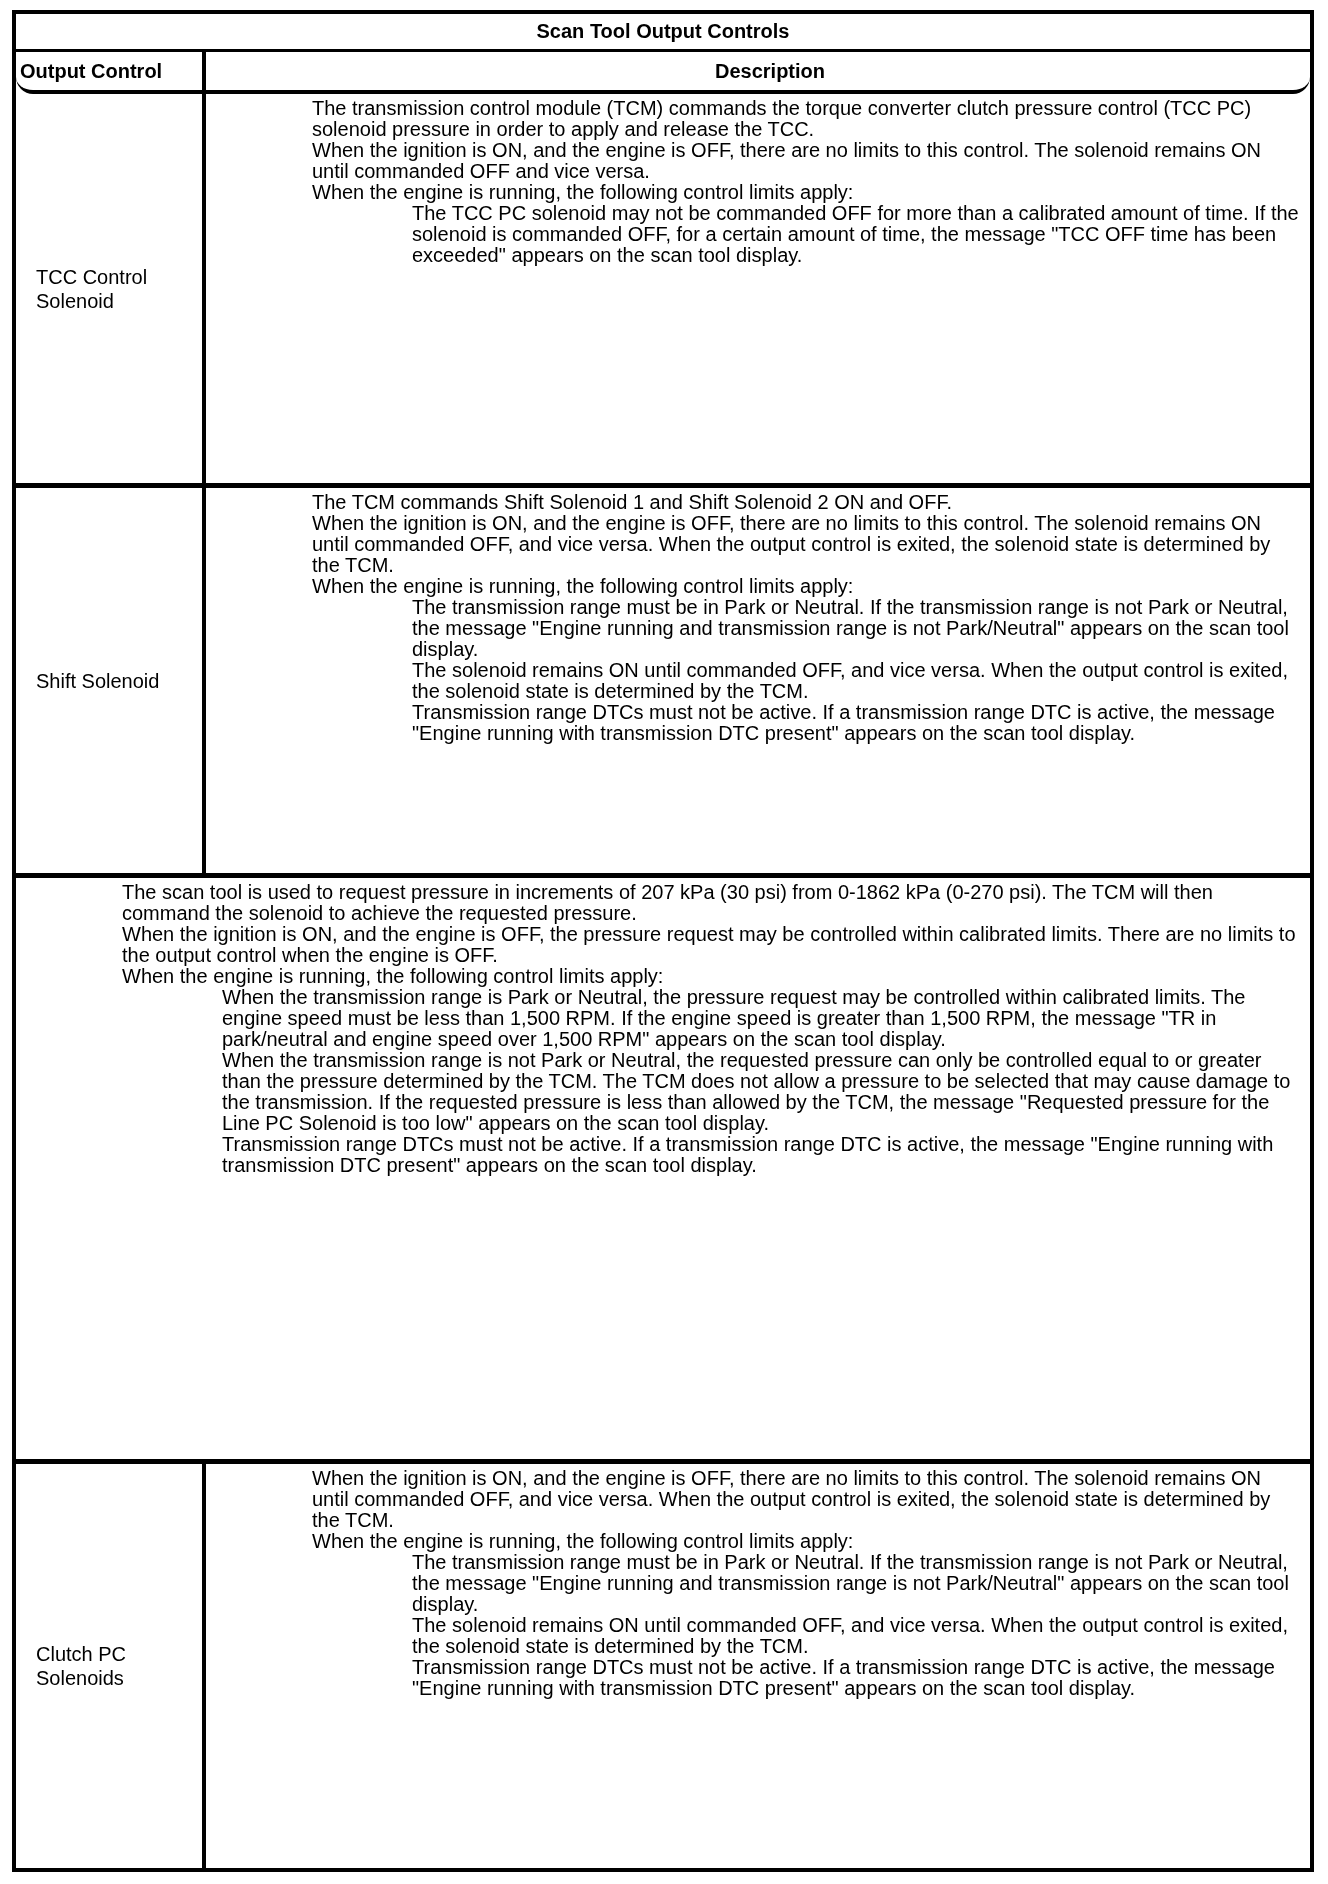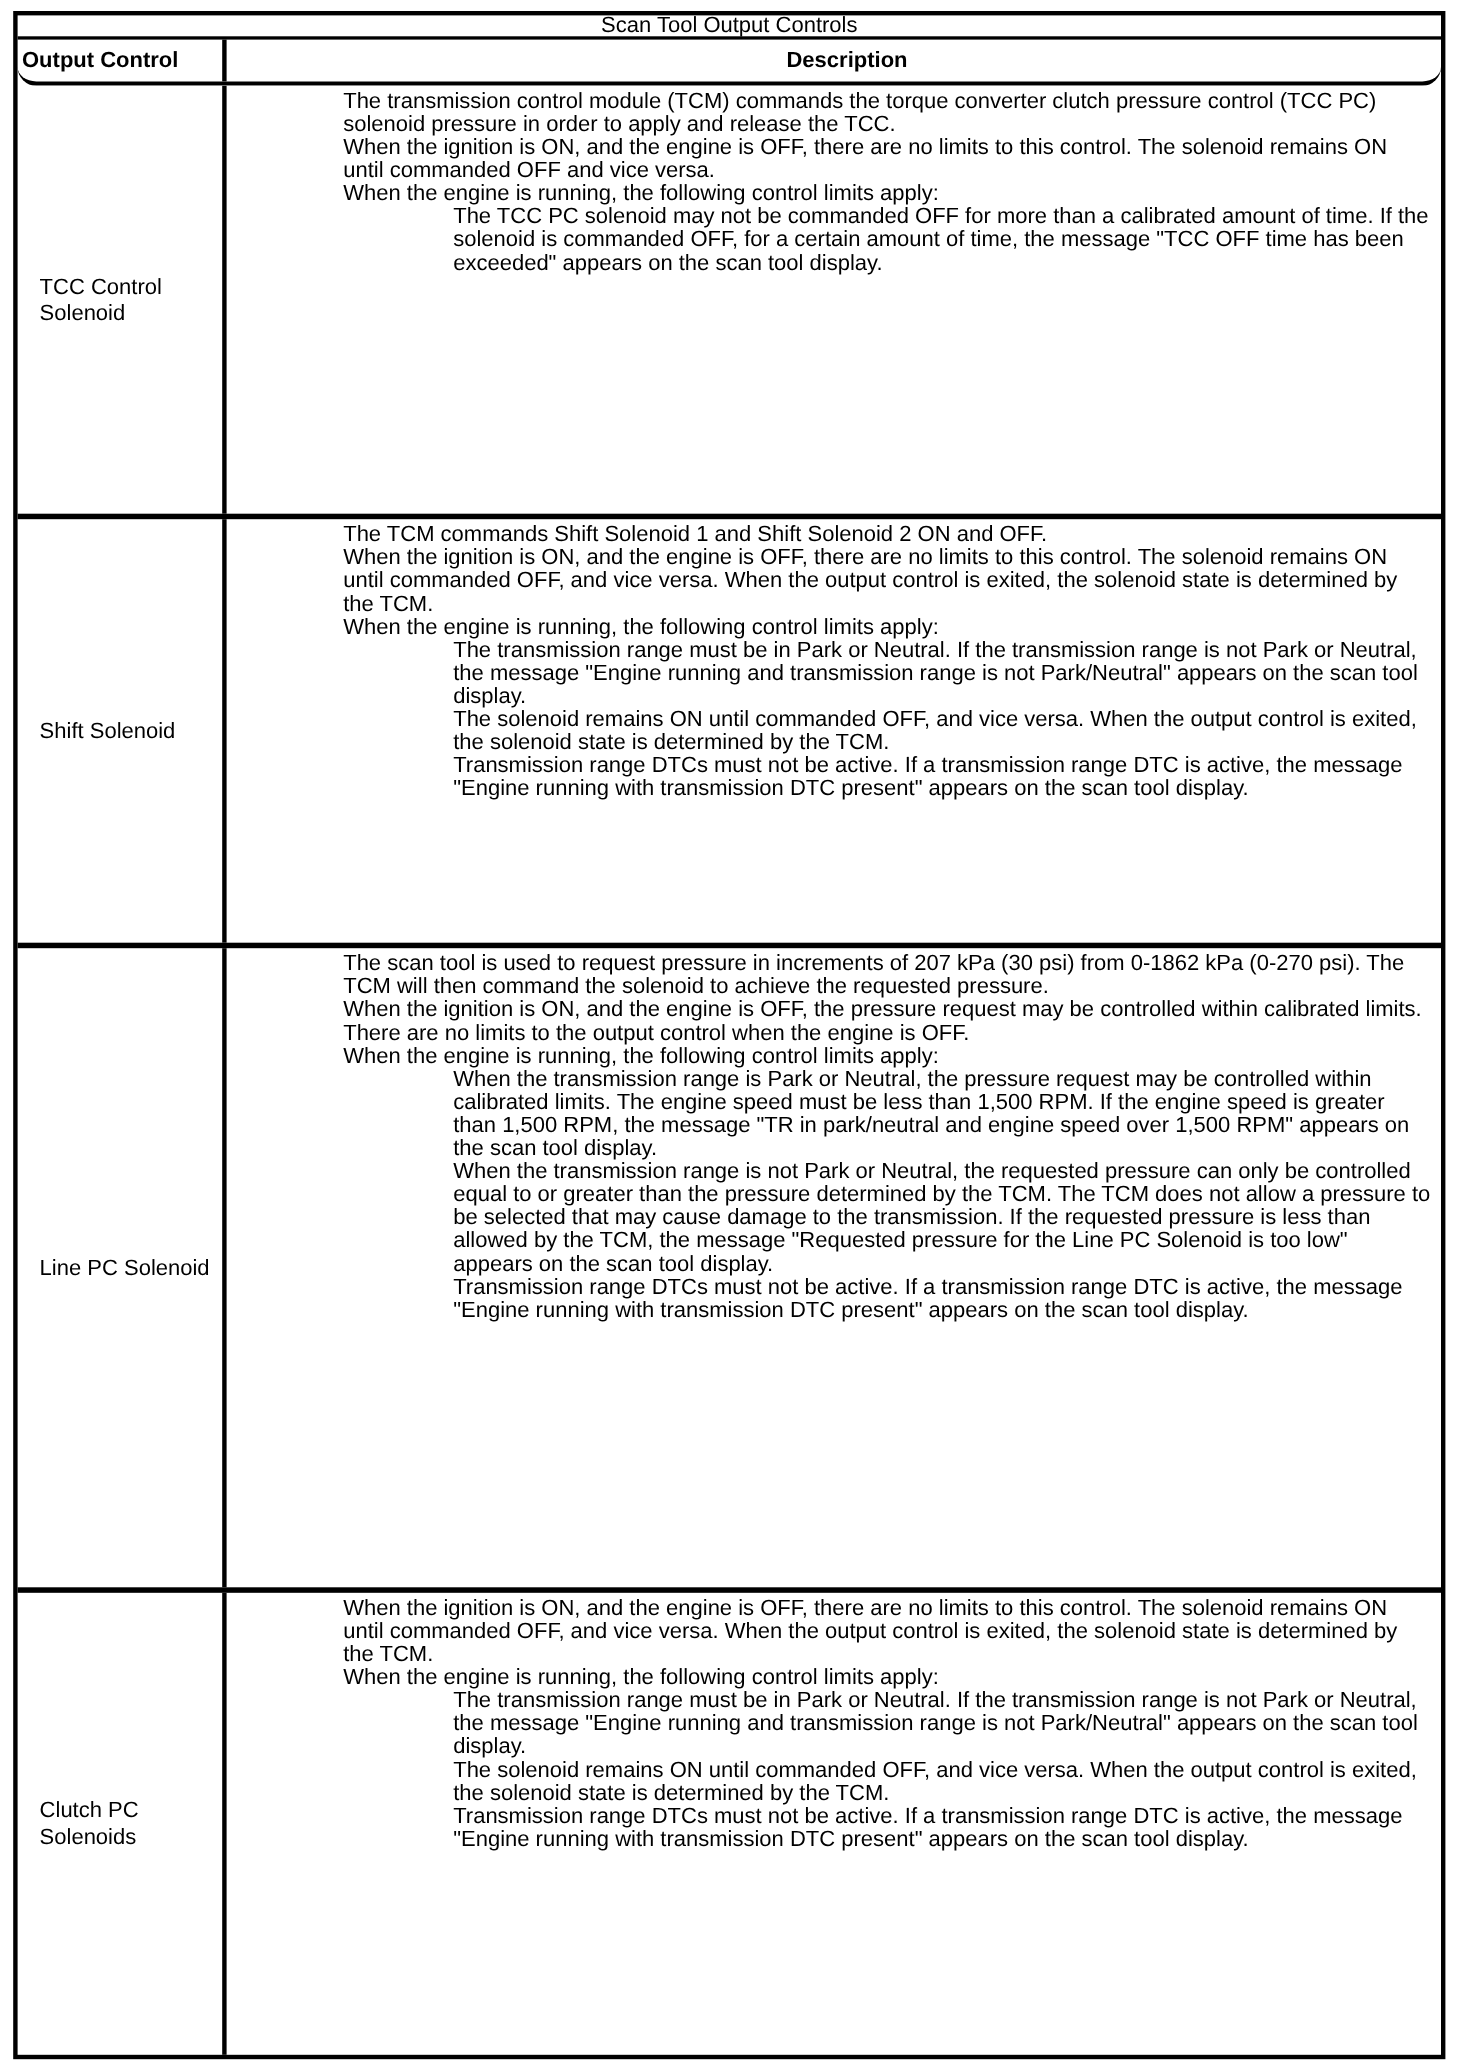--- a/index.html
+++ b/index.html
@@ -19,27 +19,27 @@
     left: 12px;
     top: 10px;
     width: 1302px;
     height: 1862px;
     box-sizing: border-box;
     border: 4px solid #000;
     display: flex;
     flex-direction: column;
   }
   .title-row {
-    height: 22px;
+    height: 38px;
     box-sizing: border-box;
     border-bottom: 3px solid #000;
     display: flex;
     align-items: center;
     justify-content: center;
-    font-weight: normal;
+    font-weight: bold;
     font-size: 20px;
   }
   .header-row {
     height: 42px;
     box-sizing: border-box;
     border-bottom: 4px solid #000;
     display: flex;
     border-radius: 17px;
   }
   .header-row .col-a {
@@ -125,21 +125,20 @@
       <p class="para">The TCM commands Shift Solenoid 1 and Shift Solenoid 2 ON and OFF.</p>
       <p class="para">When the ignition is ON, and the engine is OFF, there are no limits to this control. The solenoid remains ON until commanded OFF, and vice versa. When the output control is exited, the solenoid state is determined by the TCM.</p>
       <p class="para">When the engine is running, the following control limits apply:</p>
       <p class="para indent">The transmission range must be in Park or Neutral. If the transmission range is not Park or Neutral, the message "Engine running and transmission range is not Park/Neutral" appears on the scan tool display.</p>
       <p class="para indent">The solenoid remains ON until commanded OFF, and vice versa. When the output control is exited, the solenoid state is determined by the TCM.</p>
       <p class="para indent">Transmission range DTCs must not be active. If a transmission range DTC is active, the message "Engine running with transmission DTC present" appears on the scan tool display.</p>
     </div>
   </div>
 
   <div class="data-row row-3">
-    <div class="col-a">Line PC Solenoid</div>
     <div class="col-b">
       <p class="para">The scan tool is used to request pressure in increments of 207 kPa (30 psi) from 0-1862 kPa (0-270 psi). The TCM will then command the solenoid to achieve the requested pressure.</p>
       <p class="para">When the ignition is ON, and the engine is OFF, the pressure request may be controlled within calibrated limits. There are no limits to the output control when the engine is OFF.</p>
       <p class="para">When the engine is running, the following control limits apply:</p>
       <p class="para indent">When the transmission range is Park or Neutral, the pressure request may be controlled within calibrated limits. The engine speed must be less than 1,500 RPM. If the engine speed is greater than 1,500 RPM, the message "TR in park/neutral and engine speed over 1,500 RPM" appears on the scan tool display.</p>
       <p class="para indent">When the transmission range is not Park or Neutral, the requested pressure can only be controlled equal to or greater than the pressure determined by the TCM. The TCM does not allow a pressure to be selected that may cause damage to the transmission. If the requested pressure is less than allowed by the TCM, the message "Requested pressure for the Line PC Solenoid is too low" appears on the scan tool display.</p>
       <p class="para indent">Transmission range DTCs must not be active. If a transmission range DTC is active, the message "Engine running with transmission DTC present" appears on the scan tool display.</p>
     </div>
   </div>
 

